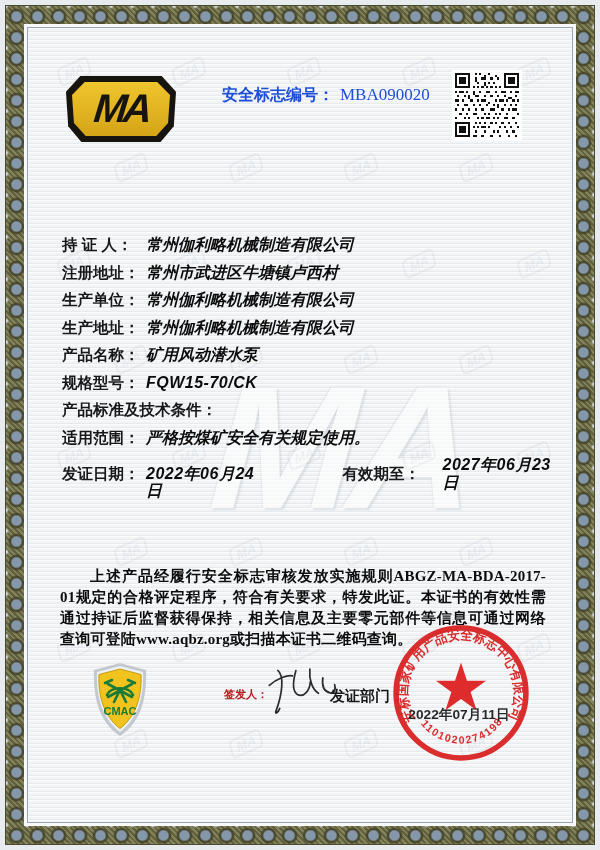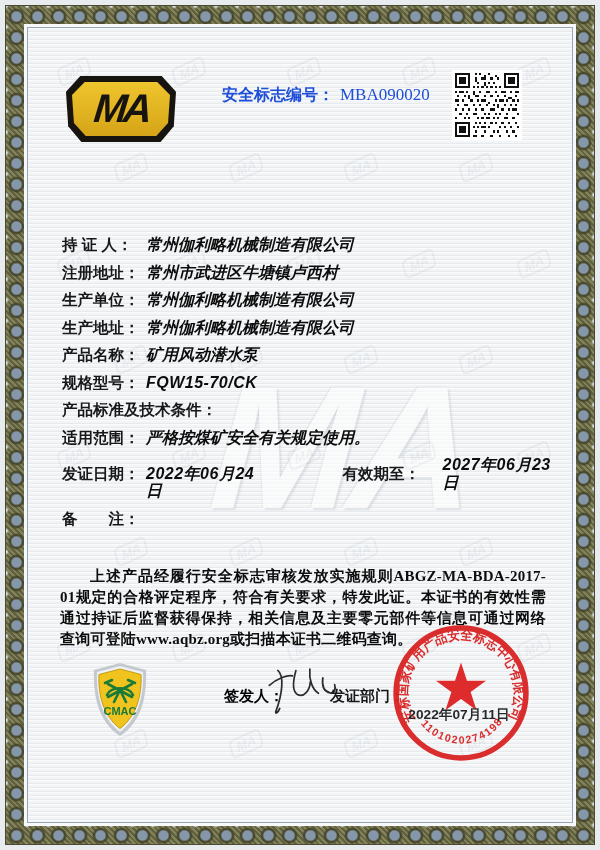--- a/index.html
+++ b/index.html
@@ -60,21 +60,21 @@
   .v-tech { font-family:"Liberation Sans",sans-serif; letter-spacing:.5px;font-style:italic; }
   .row-date { margin-top:7px; }
   .row-date .pair2 { margin-left:78px; display:flex; align-items:center;gap:16px; }
   .row-remark { margin-top:3px; }
 
   .statement { position:absolute; left:60px; right:54px; top:566px; font-size:15px; line-height:21px;
     font-weight:700; color:#0d0d0d; text-indent:2em; font-family:"Liberation Serif",serif;
     text-align:justify; letter-spacing:.2px; }
 
   .cmac { position:absolute; left:90px; top:662px; }
-  .signer-label { position:absolute; left:224px; top:687px; font-size:15px; font-weight:700; color:#000000; }
+  .signer-label { position:absolute; left:224px; top:687px; font-size:11px; font-weight:700; color:#b91c1c; }
   .signature { position:absolute; left:262px; top:658px; }
   .issuer-label { position:absolute; left:330px; top:687px; font-size:15px; font-weight:700; color:#17181a; }
   .seal { position:absolute; left:390px; top:622px; opacity:.94; }
 </style>
 </head>
 <body>
 
 <div class="page">
   <div class="band"></div>
   <div class="panel"></div>
@@ -185,24 +185,20 @@
           <span class="f-value v-brush">严格按煤矿安全有关规定使用。</span>
         </div>
       <div class="row row-date">
         <span class="f-label">发证日期：</span>
           <span class="f-value v-tech">2022年06月24日</span>
         <span class="pair2">
             <span class="f-label" style="width:84px">有效期至：</span>
             <span class="f-value v-tech">2027年06月23日</span>
           </span>
       </div>
-      <div class="row row-remark">
-          <span class="f-label">备　　注：</span>
-          <span class="f-value"></span>
-        </div>
     </div>
 
     <div class="statement">上述产品经履行安全标志审核发放实施规则ABGZ-MA-BDA-2017-01规定的合格评定程序，符合有关要求，特发此证。本证书的有效性需通过持证后监督获得保持，相关信息及主要零元部件等信息可通过网络查询可登陆www.aqbz.org或扫描本证书二维码查询。</div>
 
     <svg class="cmac" width="60" height="76" viewBox="0 0 60 76">
       <path d="M30,1 L56,8 C57,33 52,60 30,74 C8,60 3,33 4,8 Z" fill="#c3c9cf"></path>
       <path d="M30,4 L53,10 C54,32 49,56 30,70 C11,56 6,32 7,10 Z" fill="#eef1f3"></path>
       <path d="M30,7 L51,12.5 C52,32 47,54 30,66.5 C13,54 8,32 9,12.5 Z" fill="#f0c31f" stroke="#c39d10" stroke-width="1"></path>
       <g stroke="#1a7a38" stroke-width="2.6" fill="none" stroke-linecap="round">
         <path d="M17,33 C21,24 39,24 43,33"></path>

